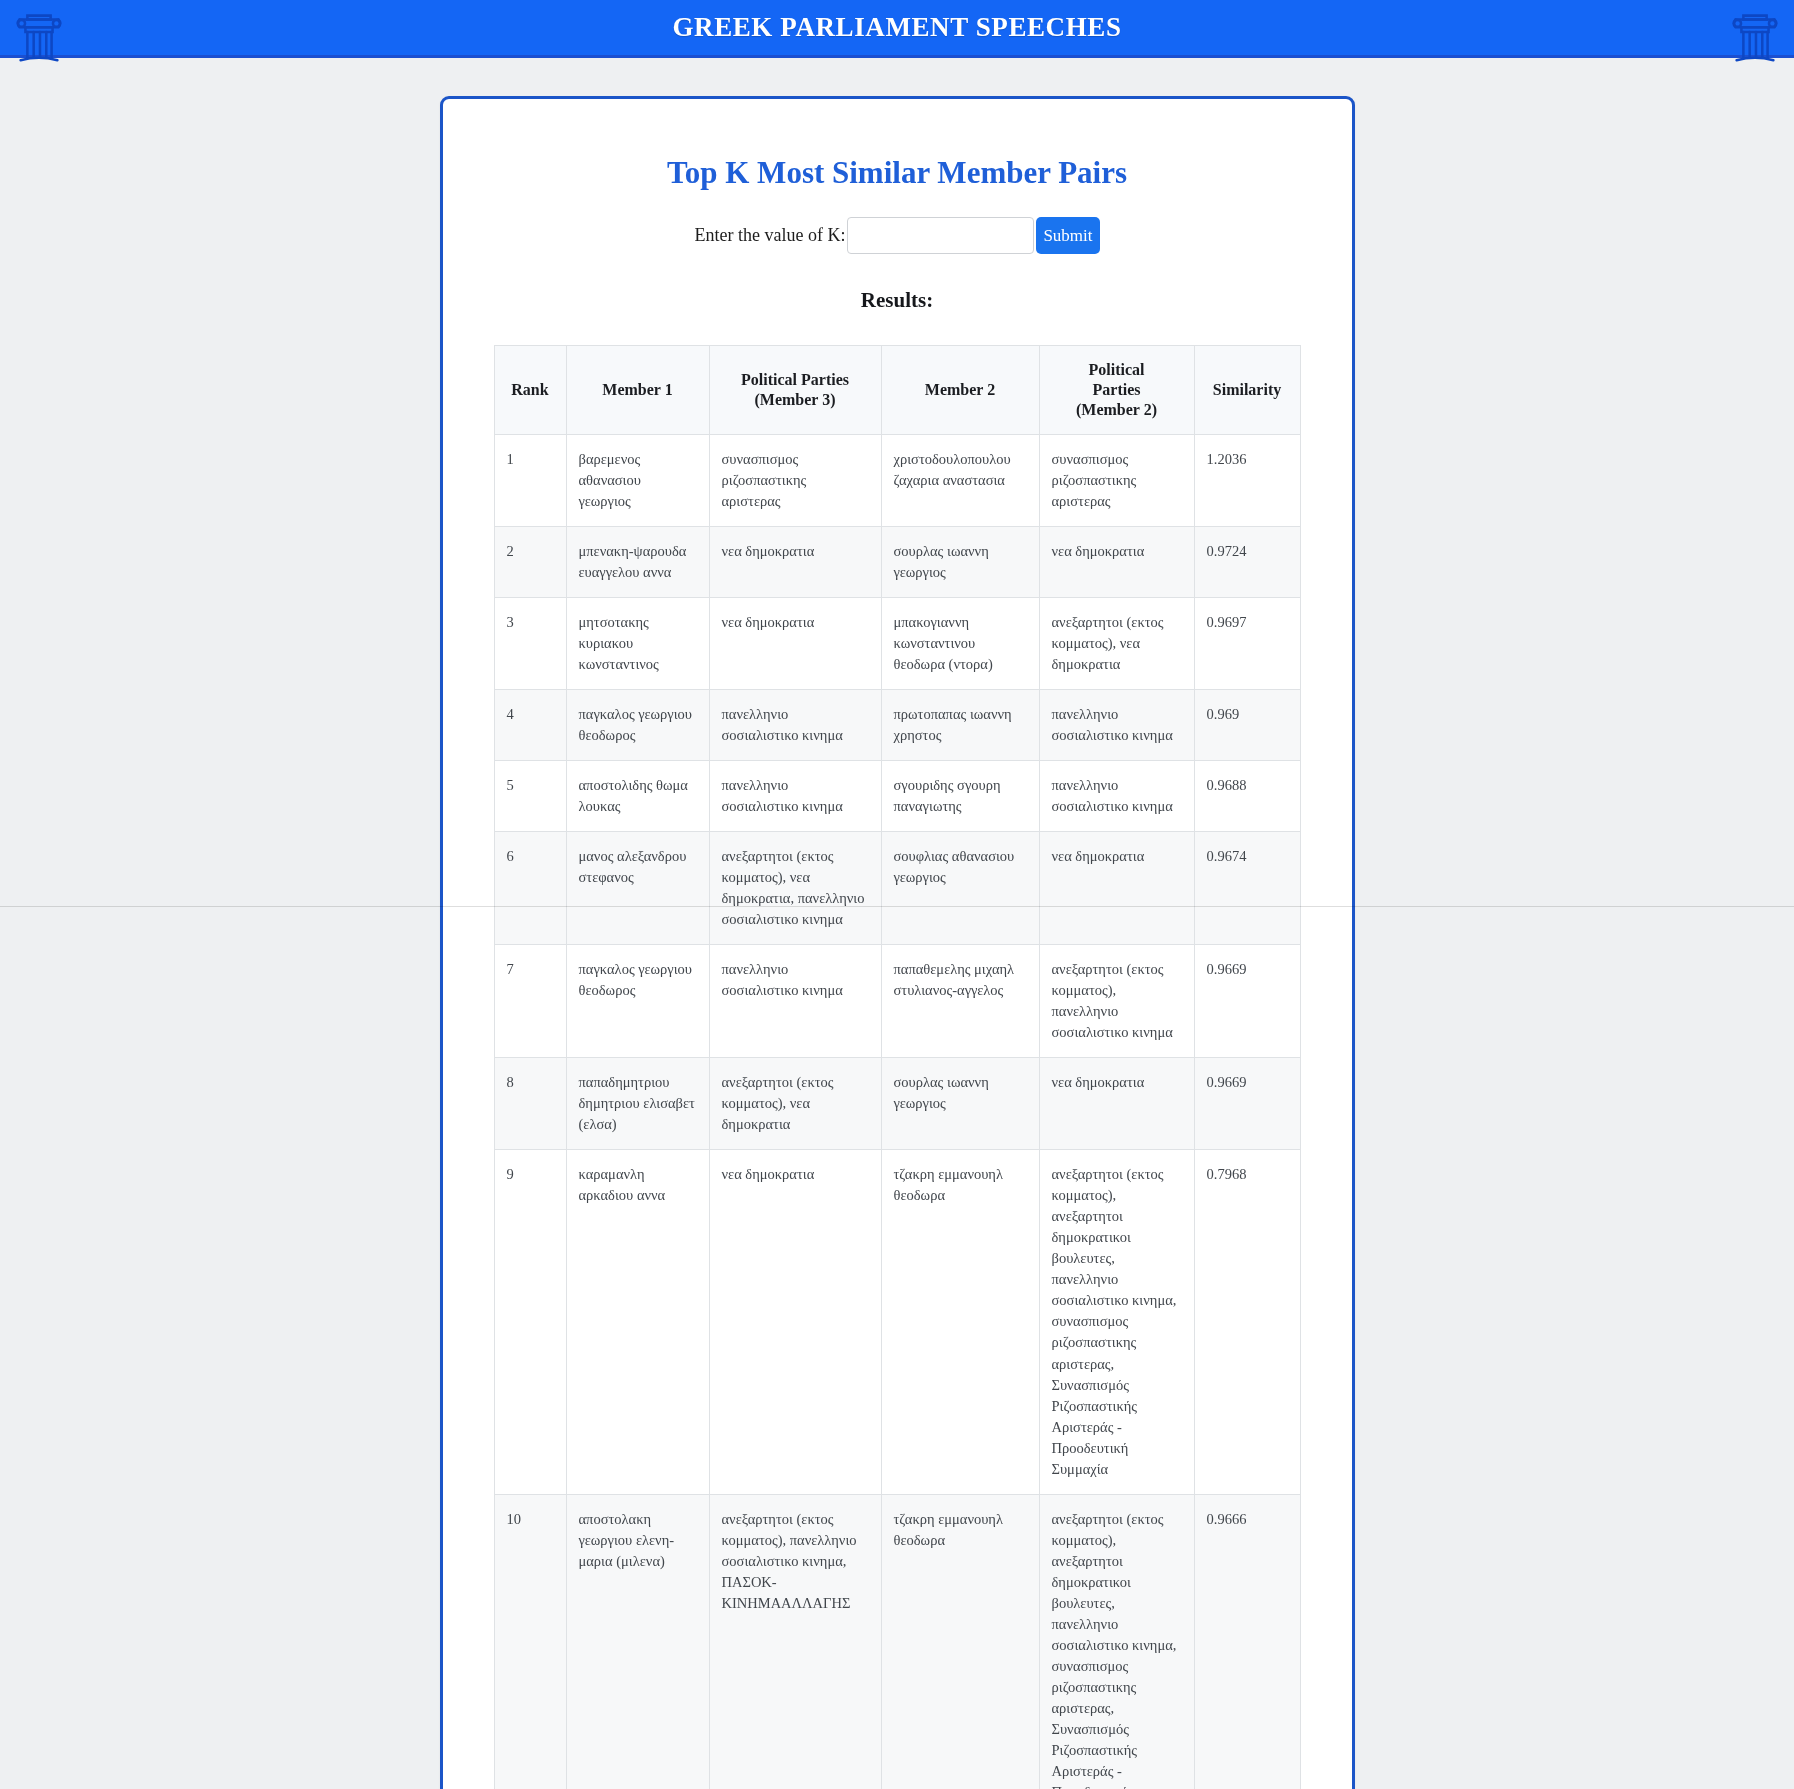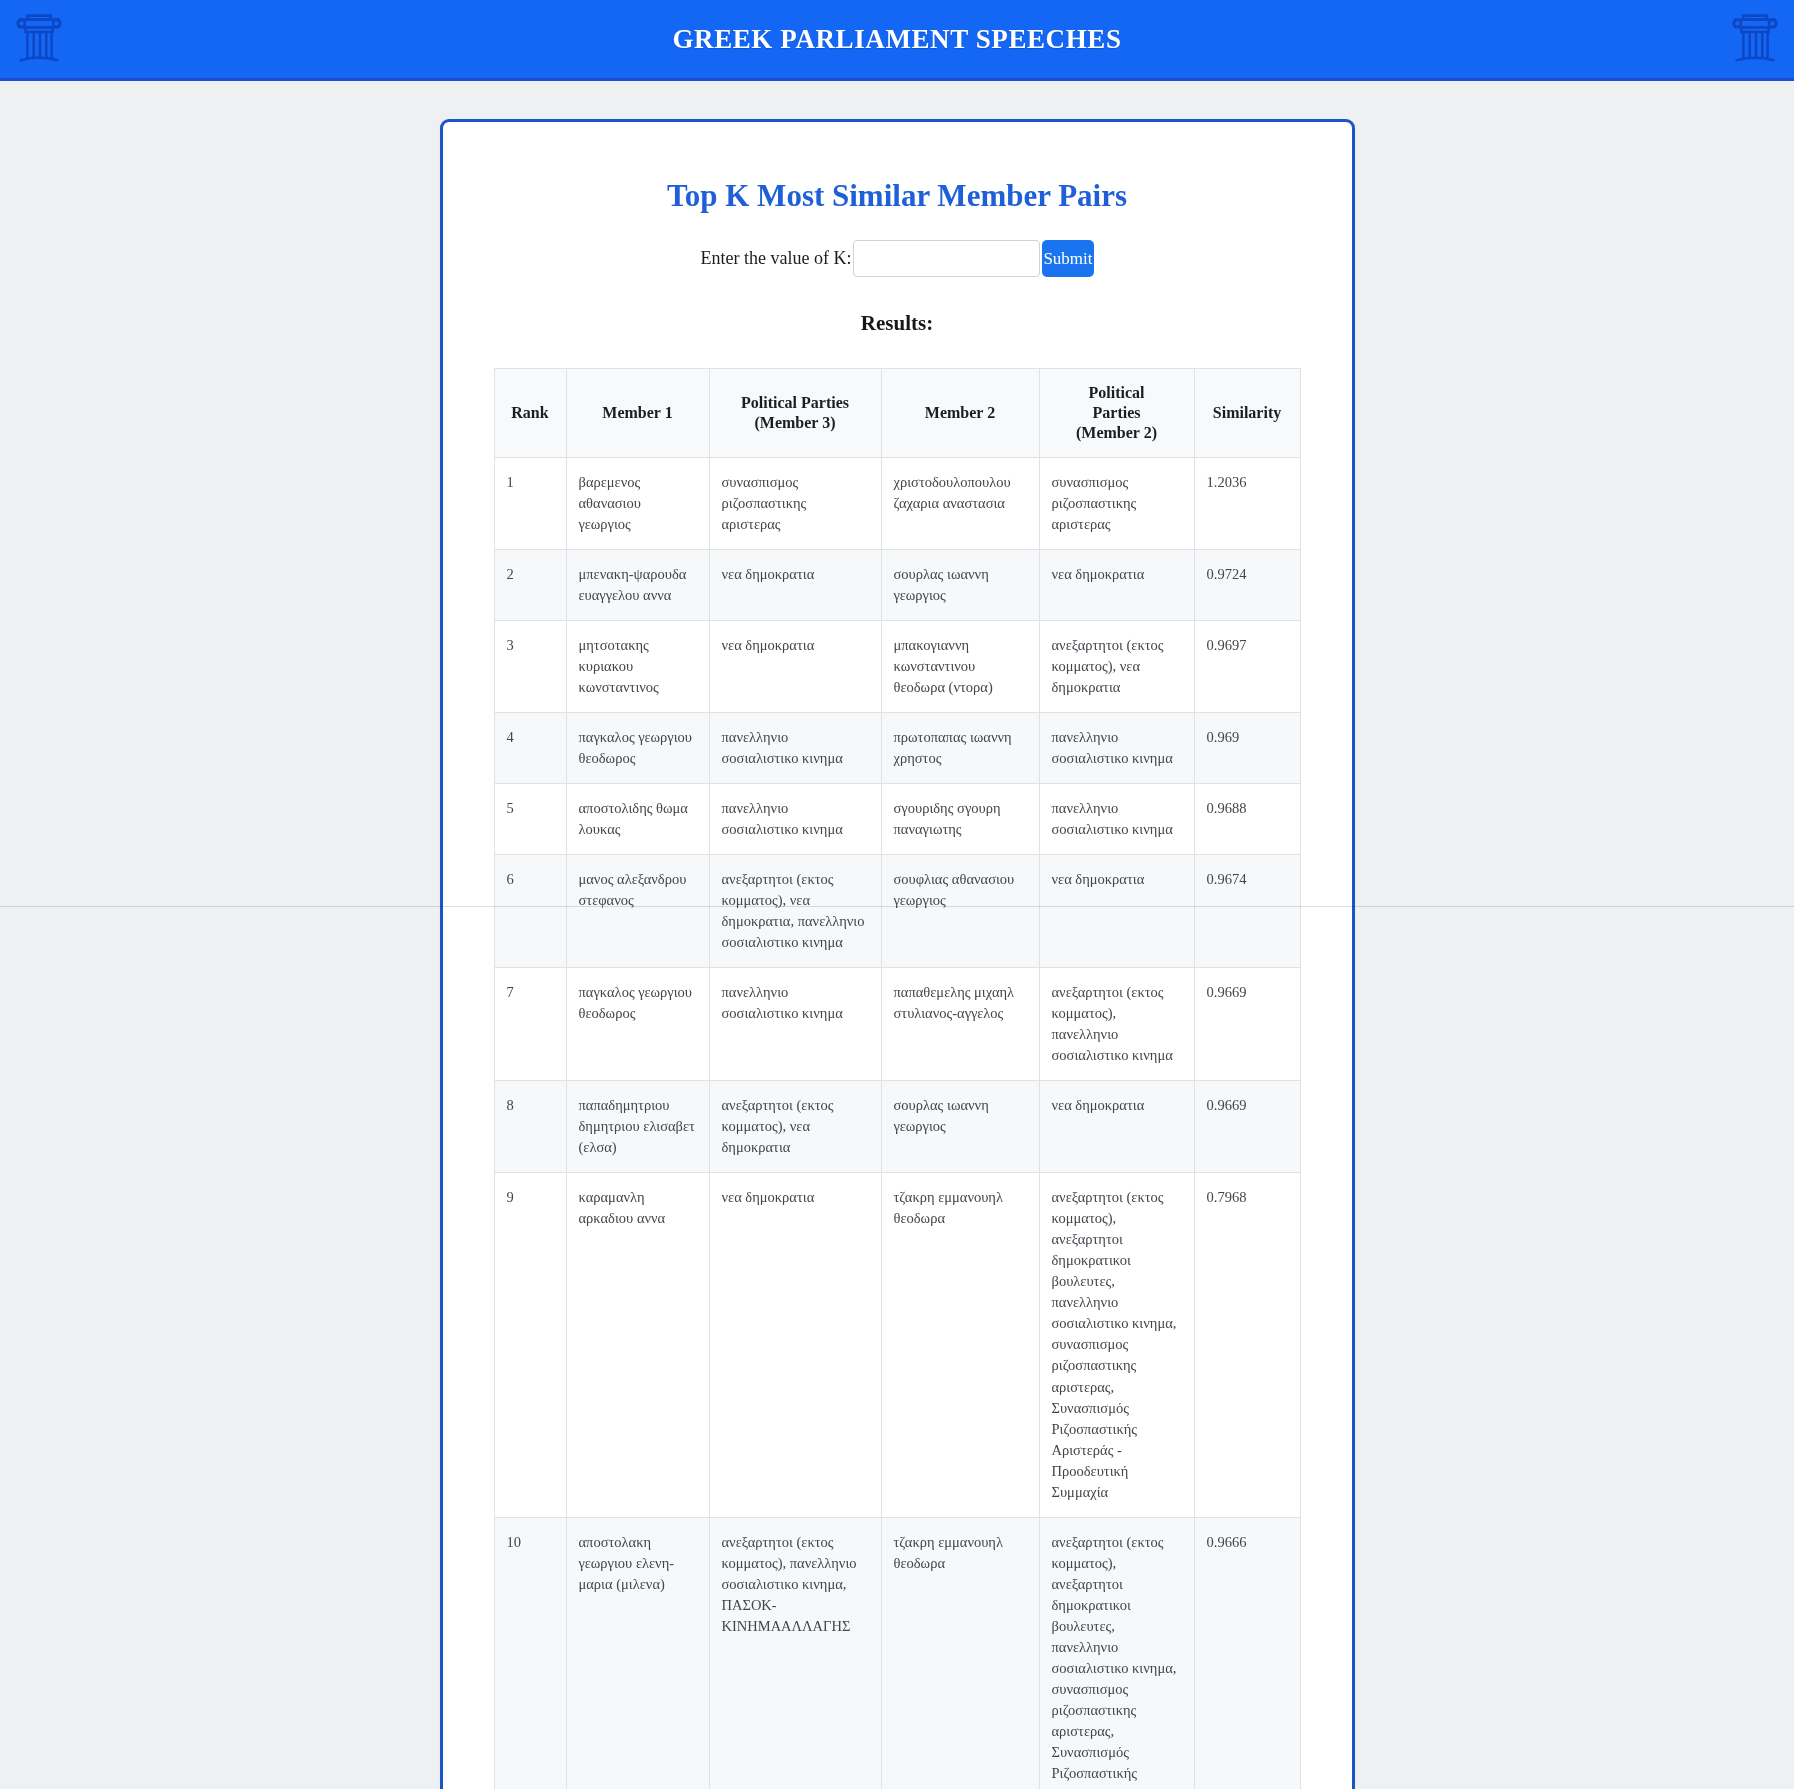--- a/index.html
+++ b/index.html
@@ -6,21 +6,21 @@
   html, body {
     margin: 0; padding: 0;
     width: 1794px;
     background: #eef0f2;
     font-family: "Liberation Serif", "DejaVu Serif", serif;
   }
   body { position: relative; min-height: 1789px; }
 
   
   .site-header {
-    height: 81px;
+    height: 58px;
     background: #1466f5;
     border-bottom: 3px solid #1b4fd0;
     display: flex;
     align-items: center;
     justify-content: center;
     position: relative;
   }
   .site-title {
     color: #ffffff;
     font-size: 27px;
@@ -70,21 +70,21 @@
     font-size: 17px;
     font-family: "Liberation Serif", "DejaVu Serif", serif;
     outline: none;
   }
   .submit-btn {
     background: #1a74ef;
     color: #fff;
     border: none;
     border-radius: 5px;
     height: 37px;
-    padding: 0 1px;
+    padding: 0 7px;
     font-size: 17px;
     cursor: pointer;
     font-family: "Liberation Serif", "DejaVu Serif", serif;
   }
   .results-heading {
     text-align: center;
     font-size: 21px;
     font-weight: bold;
     color: #16181c;
     margin: 0 0 32px 0;

